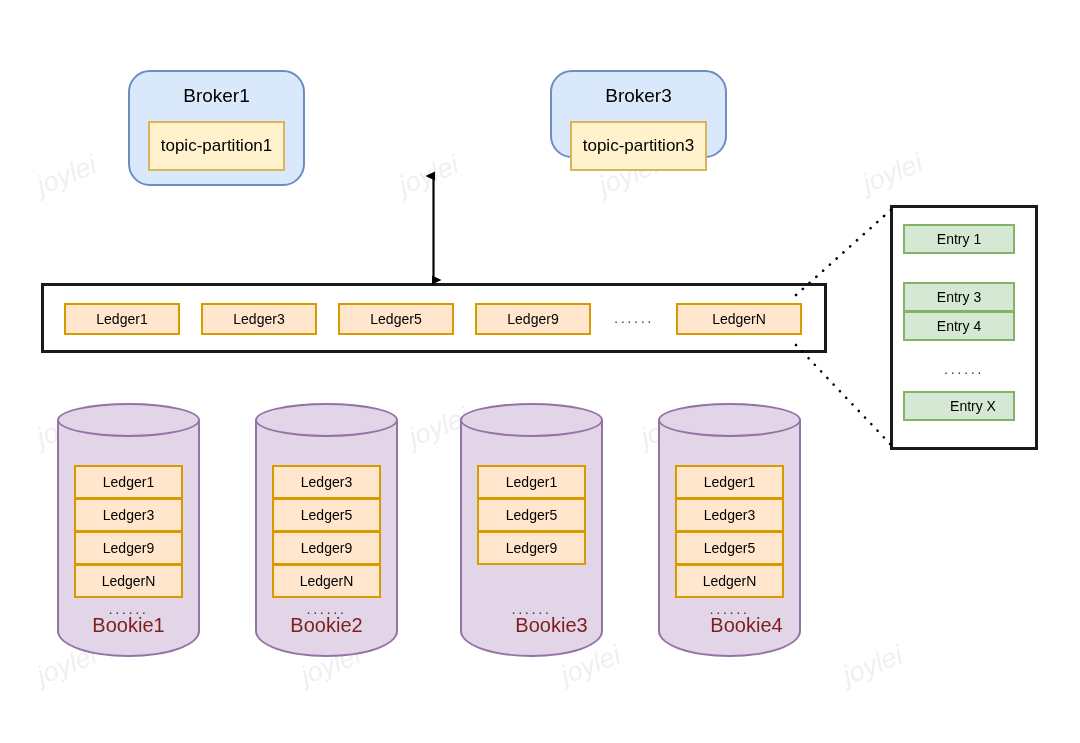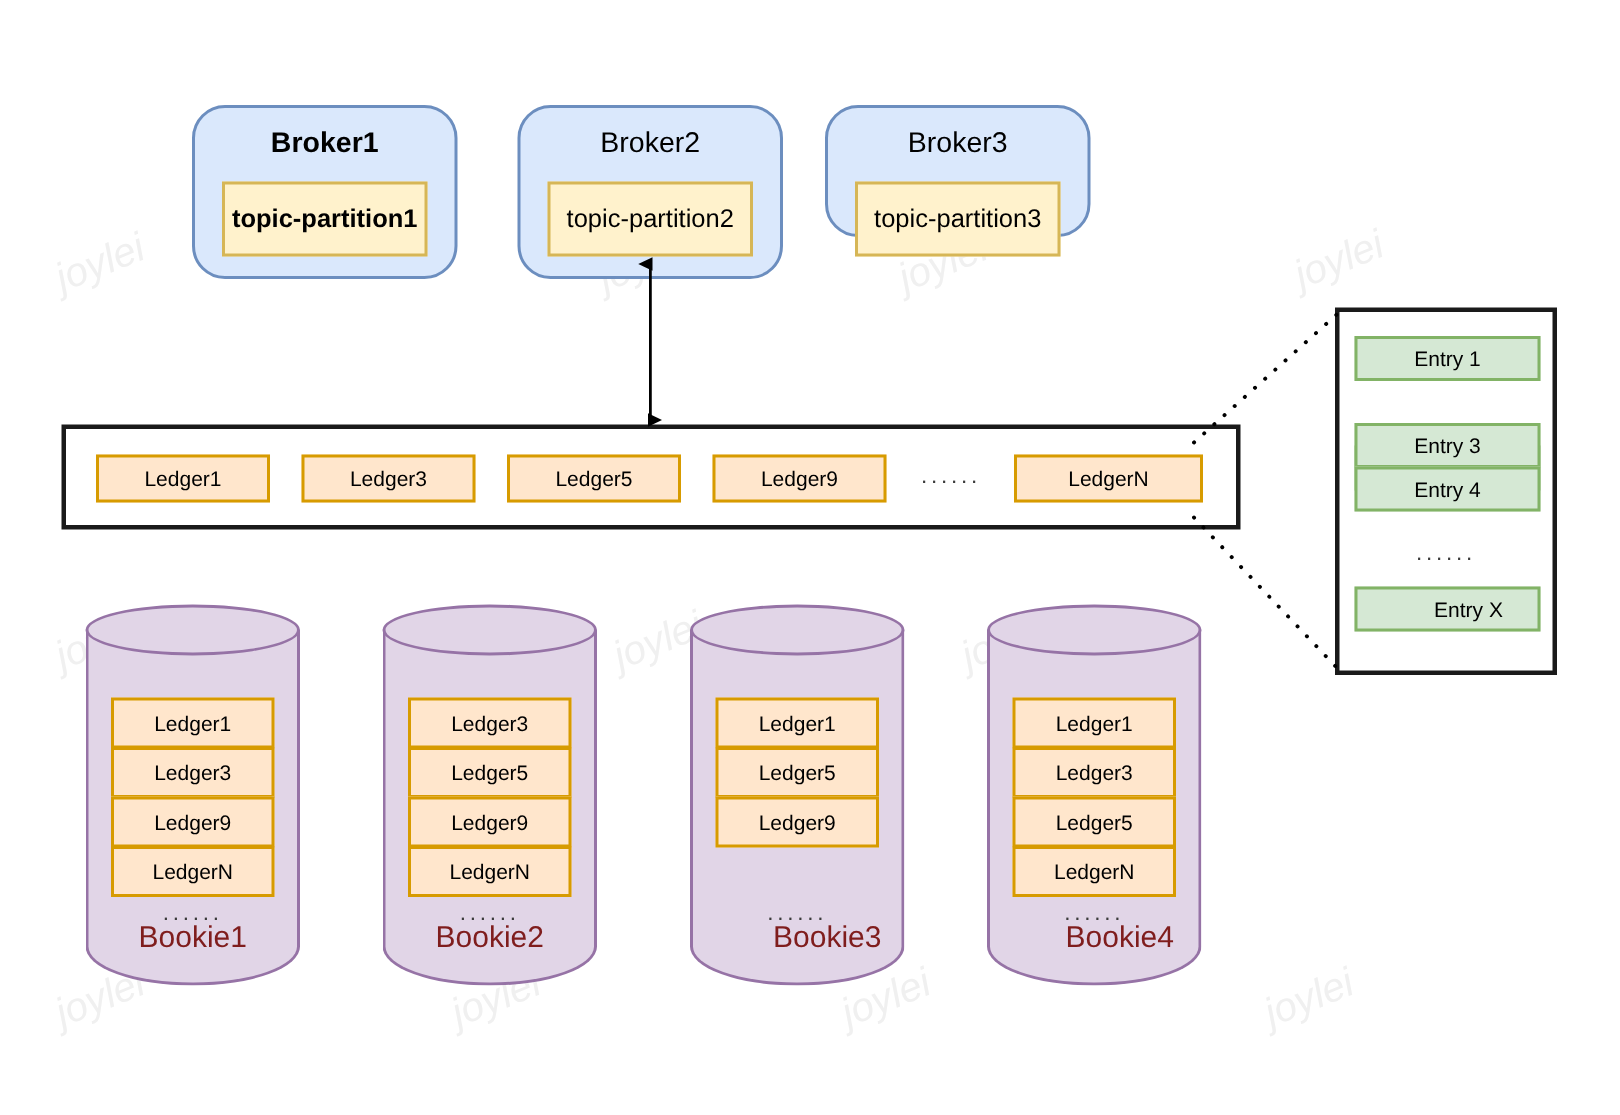--- a/index.html
+++ b/index.html
@@ -107,21 +107,21 @@
     width: 148px;
     height: 245px;
     background: #ffffff;
     border: 3px solid #1a1a1a;
     box-sizing: border-box;
     z-index: 3;
   }
   .entry-box {
     position: absolute;
     left: 10px;
-    width: 124px;
+    width: 112px;
     height: 30px;
     background: #d5e8d4;
     border: 2px solid #82b366;
     box-sizing: border-box;
     display: flex;
     align-items: center;
     justify-content: center;
     font-size: 14px;
     color: #000;
   }
@@ -219,27 +219,23 @@
   <div class="watermark" style="left:862px; top:158px;">joylei</div>
   <div class="watermark" style="left:36px;  top:412px;">joylei</div>
   <div class="watermark" style="left:408px; top:412px;">joylei</div>
   <div class="watermark" style="left:640px; top:412px;">joylei</div>
   <div class="watermark" style="left:920px; top:404px;">joylei</div>
   <div class="watermark" style="left:36px;  top:650px;">joylei</div>
   <div class="watermark" style="left:300px; top:650px;">joylei</div>
   <div class="watermark" style="left:560px; top:650px;">joylei</div>
   <div class="watermark" style="left:842px; top:650px;">joylei</div>
 
-  <div class="broker" style="left:128px; top:70px; width:177px; height:116px;font-weight:bold;">
+  <div class="broker" style="left:128px; top:70px; width:177px; height:116px;">
     <div class="broker-title">Broker1</div>
     <div class="partition-box">topic-partition1</div>
-  </div>
-  <div class="broker" style="left:345px; top:70px; width:177px; height:116px;">
-    <div class="broker-title">Broker2</div>
-    <div class="partition-box">topic-partition2</div>
   </div>
   <div class="broker" style="left:550px; top:70px; width:177px; height:88px;">
     <div class="broker-title">Broker3</div>
     <div class="partition-box">topic-partition3</div>
   </div>
 
   <div id="ledger-bar">
     <div class="ledger-chip" style="left:20px;  width:116px;">Ledger1</div>
     <div class="ledger-chip" style="left:157px; width:116px;">Ledger3</div>
     <div class="ledger-chip" style="left:294px; width:116px;">Ledger5</div>

